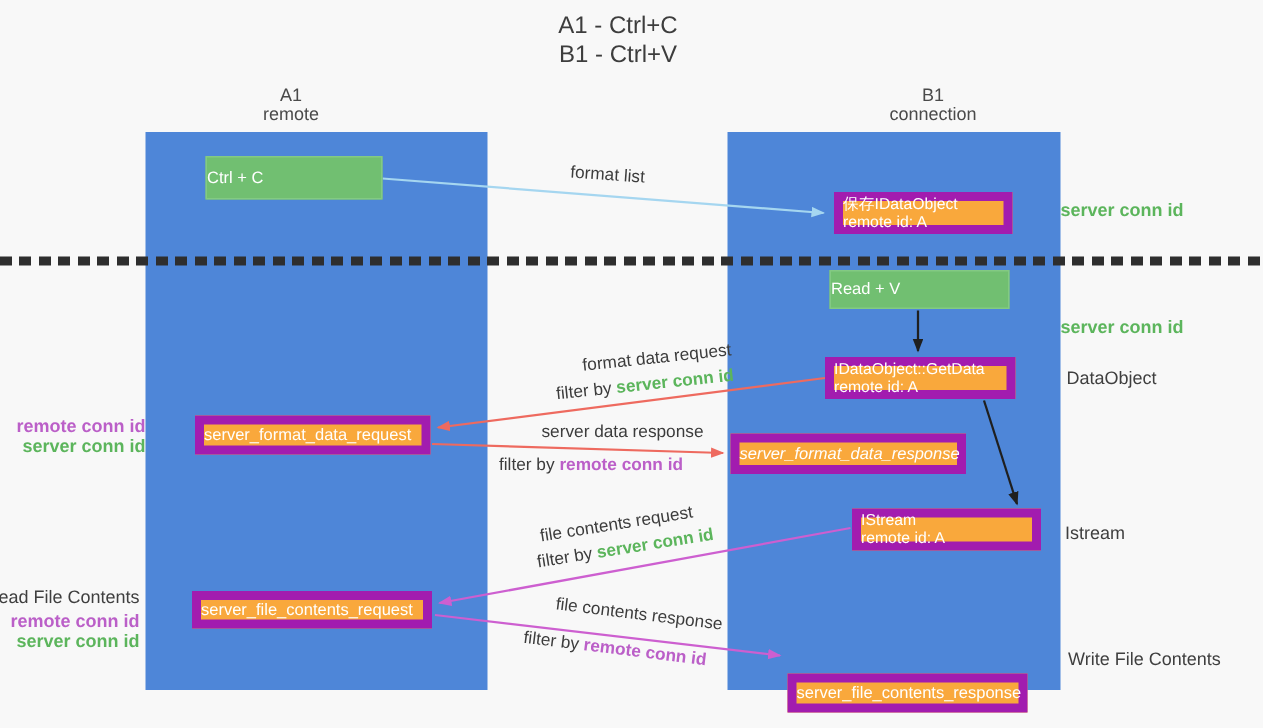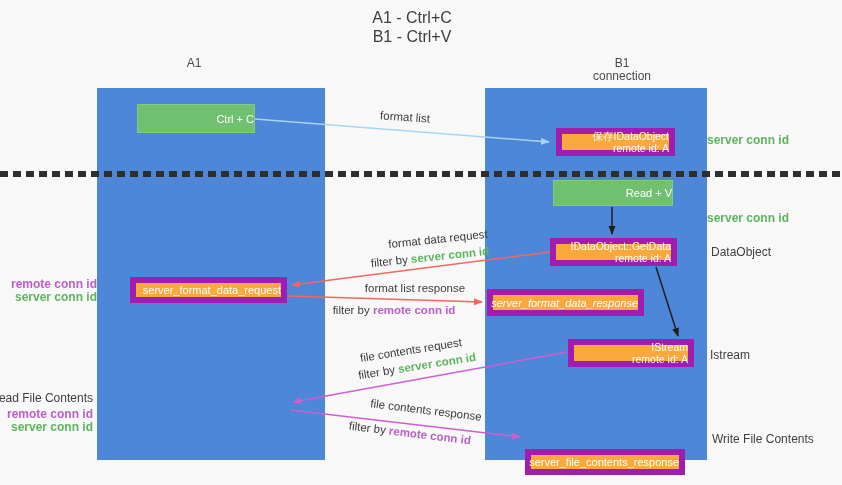--- a/index.html
+++ b/index.html
@@ -16,21 +16,21 @@
 
   .lifeline{position:absolute;top:88px;height:372px;background:#4e86d8;}
   .lifeline.left{left:97px;width:228px;}
   .lifeline.right{left:485px;width:222px;}
 
   .divider{position:absolute;left:0;top:171px;width:842px;height:6px;
            background:repeating-linear-gradient(to right,#2e2e2e 0,#2e2e2e 8px,transparent 8px,transparent 13px);}
 
   .arrow-layer{position:absolute;left:0;top:0;width:842px;height:485px;pointer-events:none;}
 
-  .node{position:absolute;display:flex;flex-direction:column;align-items:flex-end;
+  .node{position:absolute;display:flex;flex-direction:column;align-items:flex-start;
         justify-content:center;color:#fff;text-align:center;box-sizing:border-box;}
   .node.green{background:#71bf71;border:1px solid #83ca83;font-size:11px;}
   .node.orange{background:#f9a83c;border:6px solid #a21caf;font-size:11px;}
   .node .l2{font-size:10.5px;line-height:12.5px;}
   .node .l1{font-size:10.5px;line-height:12.5px;}
   .node.single{font-size:11px;}
 
   #ctrl-c{left:137px;top:104px;width:118px;height:29px;}
   #ctrl-v{left:553px;top:180px;width:120px;height:26px;}
   #save-idataobject{left:556px;top:128px;width:119px;height:28px;}
@@ -57,20 +57,21 @@
 
 <div class="canvas">
 
   <div class="title">
     <div>A1 - Ctrl+C</div>
     <div>B1 - Ctrl+V</div>
   </div>
 
   <div class="col-header left">
     <div>A1</div>
+    <div>remote</div>
   </div>
   <div class="col-header right">
     <div>B1</div>
     <div>connection</div>
   </div>
 
   <div class="lifeline left"></div>
   <div class="lifeline right"></div>
 
   <div class="divider"></div>
@@ -123,34 +124,37 @@
 
   <div class="node orange single" id="server-format-data-response">
     <span>server_format_data_response</span>
   </div>
 
   <div class="node orange" id="istream-node">
     <span class="l1">IStream</span>
     <span class="l2">remote id: A</span>
   </div>
 
+  <div class="node orange single" id="server-file-contents-request">
+    <span>server_file_contents_request</span>
+  </div>
 
   <div class="node orange single" id="server-file-contents-response">
     <span>server_file_contents_response</span>
   </div>
 
   <div class="alabel" style="left:405px;top:117px;transform:translate(-50%,-50%) rotate(4deg);">format list</div>
 
   <div class="alabel" style="left:438px;top:239px;transform:translate(-50%,-50%) rotate(-6deg);">format data request</div>
   <div class="alabel" style="left:430px;top:257px;transform:translate(-50%,-50%) rotate(-6deg);">
     <span>filter by</span>
     <span class="green-key">server conn id</span>
   </div>
 
-  <div class="alabel" style="left:415px;top:288px;transform:translate(-50%,-50%);">format list response</div>
+  <div class="alabel" style="left:415px;top:288px;transform:translate(-50%,-50%);">server data response</div>
   <div class="alabel" style="left:394px;top:310px;transform:translate(-50%,-50%);">
     <span>filter by</span>
     <span class="purple-key">remote conn id</span>
   </div>
 
   <div class="alabel" style="left:411px;top:350px;transform:translate(-50%,-50%) rotate(-9deg);">file contents request</div>
   <div class="alabel" style="left:417px;top:366px;transform:translate(-50%,-50%) rotate(-9deg);">
     <span>filter by</span>
     <span class="green-key">server conn id</span>
   </div>

